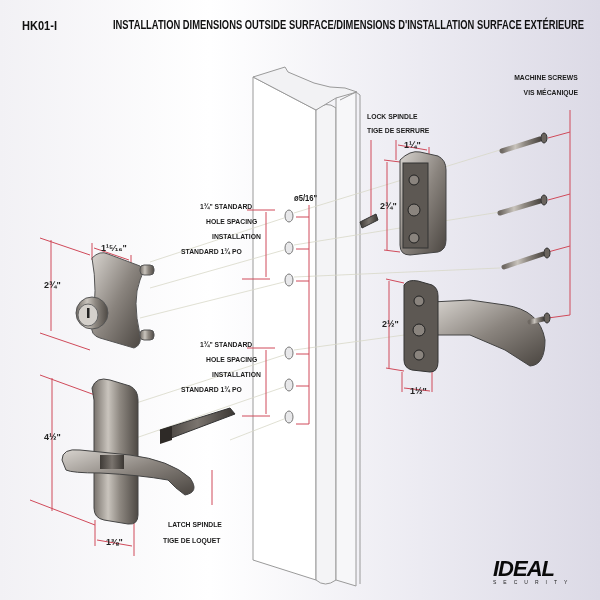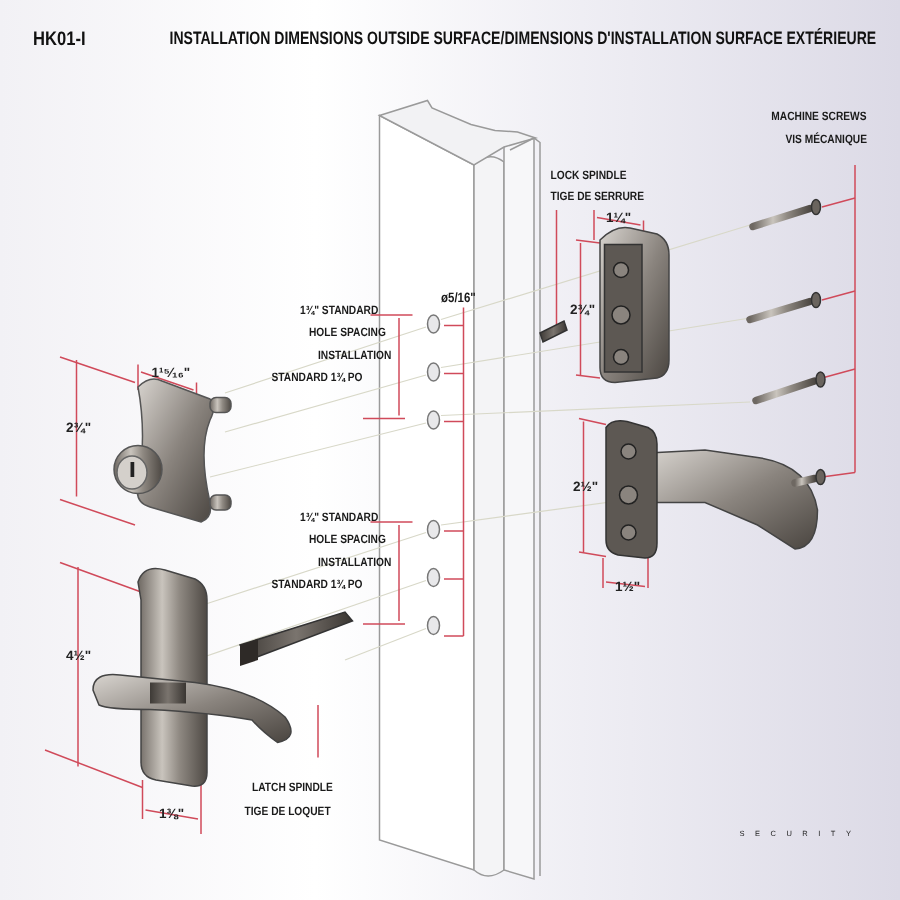--- a/index.html
+++ b/index.html
@@ -215,14 +215,15 @@
 <div class="dim" style="left:101px;top:243px;">1¹⁵⁄₁₆"</div>
 <div class="dim" style="left:44px;top:280px;">2¾"</div>
 <div class="dim" style="left:44px;top:432px;">4½"</div>
 <div class="dim" style="left:106px;top:537px;">1⅜"</div>
 <div class="dim" style="left:404px;top:140px;">1¼"</div>
 <div class="dim" style="left:380px;top:201px;">2¾"</div>
 <div class="dim" style="left:382px;top:319px;">2½"</div>
 <div class="dim" style="left:410px;top:386px;">1½"</div>
 
 <div class="logo">
+  <div class="logo-main">IDEAL</div>
   <div class="logo-sub">SECURITY</div>
 </div>
 
 </body></html>

